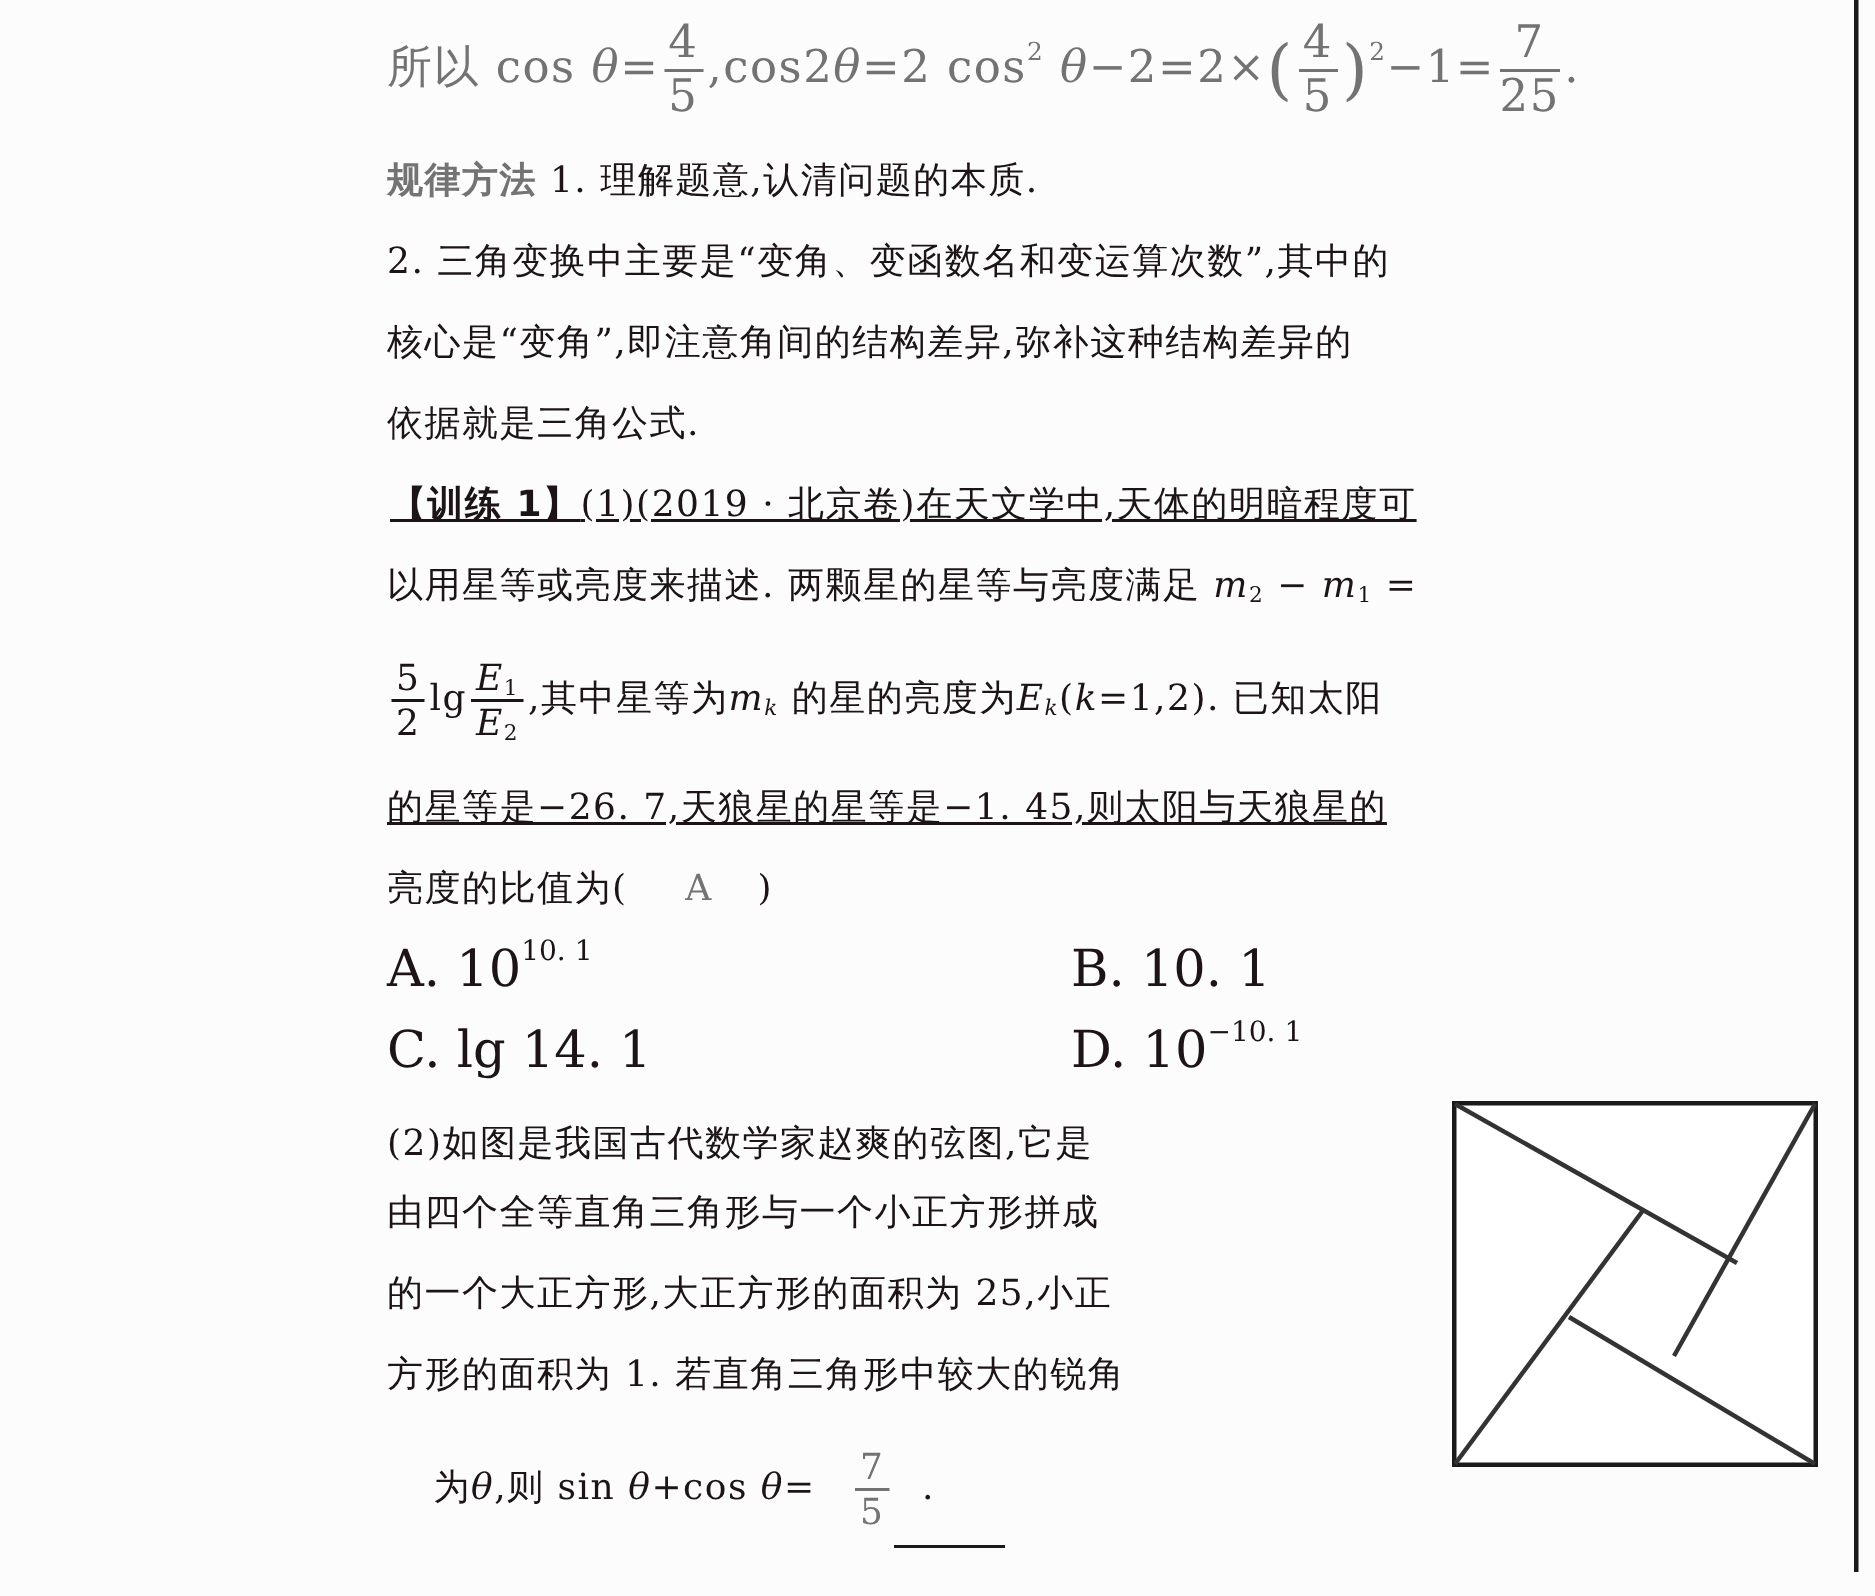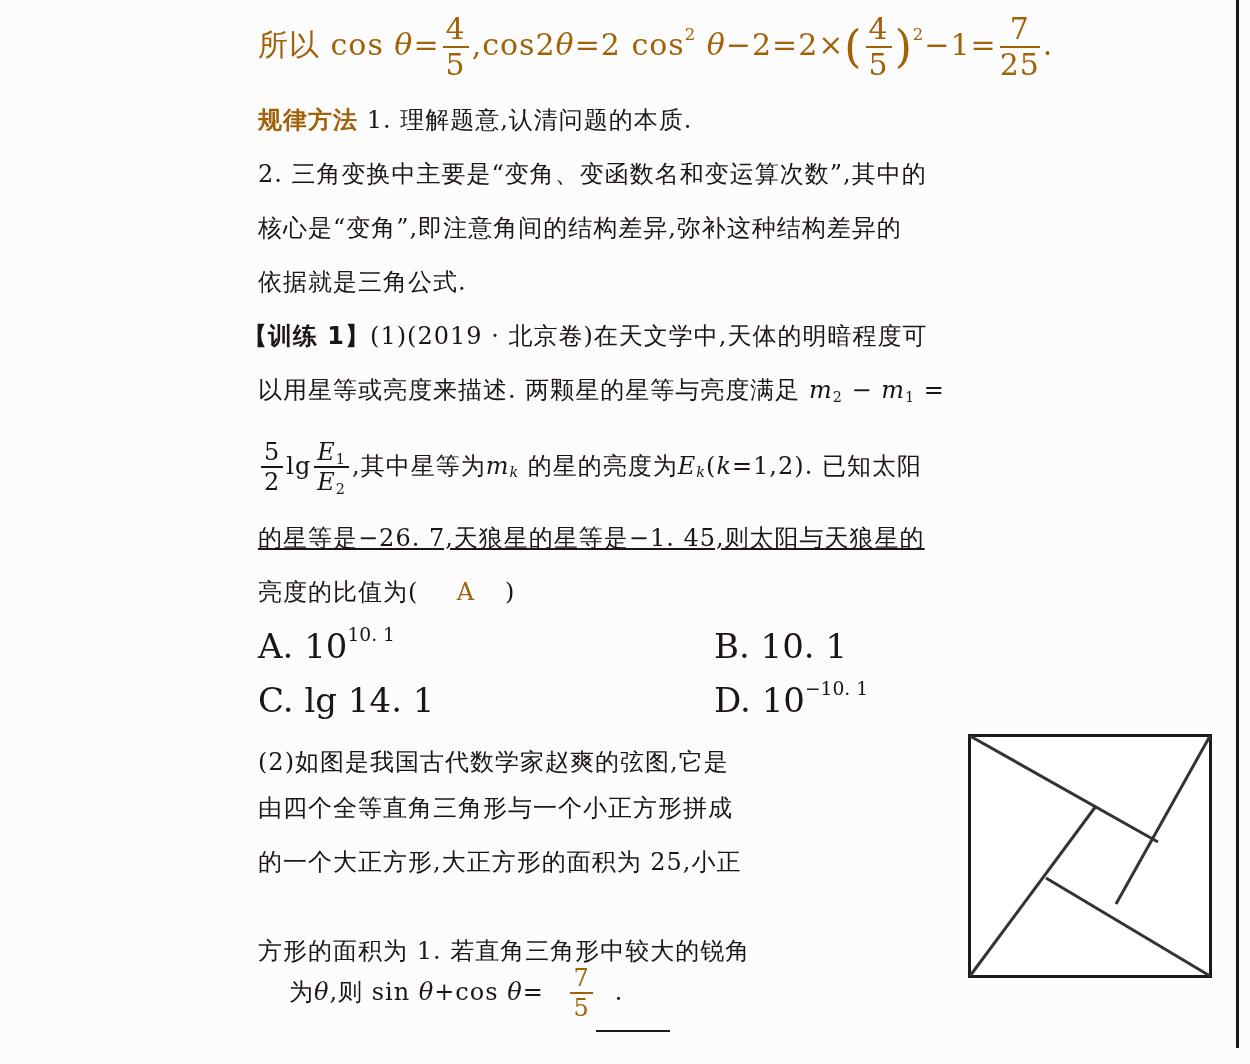--- a/index.html
+++ b/index.html
@@ -10,21 +10,21 @@
     color: #1c1416;
   }
   .right-rule {
     position: absolute; left: 1236px; top: 0; width: 3px; height: 1048px;
     background: #1a1a1a;
   }
   .line {
     position: absolute; left: 258px; white-space: nowrap;
     font-size: 24px; line-height: 40px; letter-spacing: 1px;
   }
-  .blue { color: #a16207; }
+  .blue { color: #737373; }
   .it { font-style: italic; }
   .frac {
     display: inline-block; vertical-align: middle; text-align: center;
     line-height: 1; margin: 0 3px;
   }
   .frac .num { display: block; padding: 0 3px 2px; border-bottom: 2px solid currentColor; }
   .frac .den { display: block; padding-top: 2px; }
   sup { font-size: 0.55em; vertical-align: 0.9em; line-height: 0; }
   sub { font-size: 0.6em; vertical-align: -0.25em; line-height: 0; }
   .bold { font-weight: bold; }
@@ -48,21 +48,21 @@
 </div>
 
 <div class="line" style="top:100px;">
   <span class="blue bold" style="font-family:'DejaVu Sans',sans-serif;">规律方法</span>
   <span>1. 理解题意,认清问题的本质.</span>
 </div>
 <div class="line" style="top:154px;">2. 三角变换中主要是“变角、变函数名和变运算次数”,其中的</div>
 <div class="line" style="top:208px;">核心是“变角”,即注意角间的结构差异,弥补这种结构差异的</div>
 <div class="line" style="top:262px;">依据就是三角公式.</div>
 
-<div class="line" style="top:316px; left:243px;">
+<div class="line" style="top:316px; left:260px;text-decoration:underline;">
   <span class="bold" style="font-family:'DejaVu Sans',sans-serif;">【训练 1】</span><span>(1)(2019 · 北京卷)在天文学中,天体的明暗程度可</span>
 </div>
 <div class="line" style="top:370px;">
   <span>以用星等或亮度来描述. 两颗星的星等与亮度满足</span>
   <span class="it">m</span><sub>2</sub><span> − </span><span class="it">m</span><sub>1</sub><span> =</span>
 </div>
 <div class="line" style="top:440px;">
   <span class="frac"><span class="num">5</span><span class="den">2</span></span><span>lg</span><span class="frac"><span class="num it"><span>E</span><sub style="font-style:normal;">1</sub></span><span class="den it"><span>E</span><sub style="font-style:normal;">2</sub></span></span><span>,其中星等为</span><span class="it">m</span><sub class="it">k</sub><span> 的星的亮度为</span><span class="it">E</span><sub class="it">k</sub><span>(</span><span class="it">k</span><span>=1,2). 已知太阳</span>
 </div>
 <div class="line" style="top:518px;text-decoration:underline;">的星等是−26. 7,天狼星的星等是−1. 45,则太阳与天狼星的</div>
@@ -80,21 +80,21 @@
 <div class="option" style="left:258px; top:680px;">
   <span>C. lg 14. 1</span>
 </div>
 <div class="option" style="left:714px; top:680px;">
   <span>D. 10</span><sup>−10. 1</sup>
 </div>
 
 <div class="line" style="top:742px;">(2)如图是我国古代数学家赵爽的弦图,它是</div>
 <div class="line" style="top:788px;">由四个全等直角三角形与一个小正方形拼成</div>
 <div class="line" style="top:842px;">的一个大正方形,大正方形的面积为 25,小正</div>
-<div class="line" style="top:896px;margin-top:35px;">方形的面积为 1. 若直角三角形中较大的锐角</div>
+<div class="line" style="top:896px;">方形的面积为 1. 若直角三角形中较大的锐角</div>
 <div class="line" style="top:966px;margin-left:31px;">
   <span>为</span><span class="it">θ</span><span>,则 sin </span><span class="it">θ</span><span>+cos </span><span class="it">θ</span><span>=</span>
   <span class="frac blue" style="margin-left:18px; margin-right:22px;"><span class="num">7</span><span class="den">5</span></span><span>.</span>
 </div>
 <div class="answer-blank"></div>
 
 <svg class="figure" viewBox="0 0 244 244">
   <rect x="1.5" y="1.5" width="241" height="241" fill="#ffffff" stroke="#1a1a1a" stroke-width="3"></rect>
 
   <line x1="2" y1="2" x2="190" y2="108" stroke="#333" stroke-width="3"></line>

